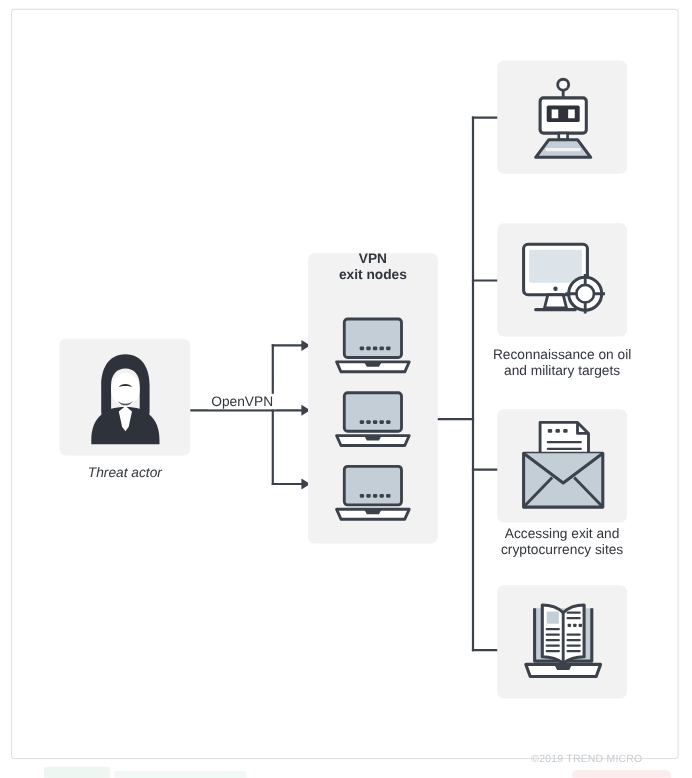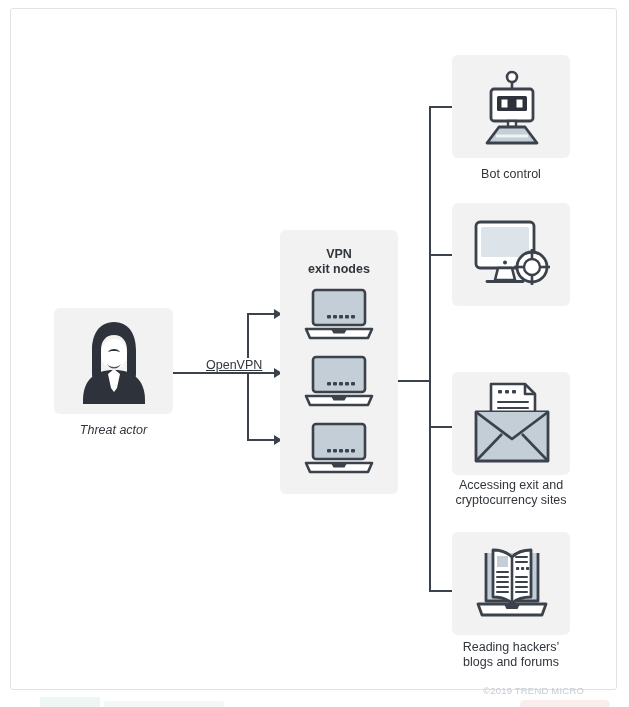--- a/index.html
+++ b/index.html
@@ -149,24 +149,24 @@
     <ellipse cx="34" cy="34" rx="13" ry="15" fill="#ffffff"></ellipse>
 
     <path d="M34 49 L28 54 L31 68 L34 72 L37 68 L40 54 Z" fill="#ffffff"></path>
 
     <path d="M28 32 C30 28 38 28 40 32 C38 30.5 30 30.5 28 32 Z" fill="#2e333b"></path>
 
     <path d="M27 44 C30 48 38 48 41 44 C38 50 30 50 27 44 Z" fill="#2e333b" opacity="0.85"></path>
   </svg>
   <div class="node-label" style="left:44px;top:423px;width:139px;font-style:italic;">Threat actor</div>
 
-  <div class="edge-label" style="left:203px;top:358px;text-decoration:underline;">OpenVPN</div>
+  <div class="edge-label" style="left:189px;top:358px;">OpenVPN</div>
 
   <div class="node-box" style="left:280px;top:230px;width:118px;height:264px;"></div>
-  <div class="node-label" style="left:280px;top:247px;width:118px;font-weight:bold;">VPN
+  <div class="node-label" style="left:280px;top:228px;width:118px;font-weight:bold;">VPN
 exit nodes</div>
 
   <svg class="icon-svg" style="left:300px;top:288px;width:78px;height:54px;" viewBox="0 0 78 54">
     <rect x="13" y="2" width="52" height="35" rx="3" fill="#c3ced6" stroke="#3b424b" stroke-width="2.6"></rect>
     <g fill="#3b424b">
       <rect x="27" y="27" width="4" height="3.4" rx="1"></rect>
       <rect x="33" y="27" width="4" height="3.4" rx="1"></rect>
       <rect x="39" y="27" width="4" height="3.4" rx="1"></rect>
       <rect x="45" y="27" width="4" height="3.4" rx="1"></rect>
       <rect x="51" y="27" width="4" height="3.4" rx="1"></rect>
@@ -211,39 +211,40 @@
 
     <rect x="20" y="30" width="30" height="15" rx="1.5" fill="#2e333b"></rect>
     <rect x="24.5" y="33.5" width="6" height="8" fill="#ffffff"></rect>
     <rect x="39.5" y="33.5" width="6" height="8" fill="#ffffff"></rect>
 
     <rect x="31" y="55" width="8" height="6" fill="#ffffff" stroke="#3b424b" stroke-width="2.4"></rect>
 
     <path d="M22 61 L48 61 L60 77 L10 77 Z" fill="#c3ced6" stroke="#3b424b" stroke-width="2.8" stroke-linejoin="round"></path>
     <line x1="19" y1="70" x2="51" y2="70" stroke="#ffffff" stroke-width="3" opacity="0.75"></line>
   </svg>
-  <div class="node-label" style="left:442px;top:167px;width:138px;">Bot control</div>
 
   <div class="node-box" style="left:452px;top:203px;width:118px;height:103px;"></div>
   <svg class="icon-svg" style="left:470px;top:218px;width:84px;height:74px;" viewBox="0 0 84 74">
 
     <rect x="6" y="4" width="58" height="46" rx="4" fill="#ffffff" stroke="#3b424b" stroke-width="2.8"></rect>
     <rect x="11" y="9" width="48" height="30" rx="1.5" fill="#dde4e9"></rect>
     <circle cx="35" cy="44.5" r="2" fill="#3b424b"></circle>
 
     <path d="M28 50 L25 62 L45 62 L42 50 Z" fill="#ffffff" stroke="#3b424b" stroke-width="2.6" stroke-linejoin="round"></path>
     <line x1="17" y1="63.5" x2="53" y2="63.5" stroke="#3b424b" stroke-width="2.8" stroke-linecap="round"></line>
 
     <circle cx="62" cy="49" r="15" fill="#ffffff" stroke="#3b424b" stroke-width="2.8"></circle>
     <circle cx="62" cy="49" r="8" fill="#ffffff" stroke="#3b424b" stroke-width="2.4"></circle>
     <line x1="62" y1="31" x2="62" y2="42" stroke="#3b424b" stroke-width="2.6"></line>
     <line x1="62" y1="56" x2="62" y2="67" stroke="#3b424b" stroke-width="2.6"></line>
     <line x1="44" y1="49" x2="55" y2="49" stroke="#3b424b" stroke-width="2.6"></line>
     <line x1="69" y1="49" x2="80" y2="49" stroke="#3b424b" stroke-width="2.6"></line>
   </svg>
+  <div class="node-label" style="left:437px;top:315px;width:148px;">Reconnaissance on oil
+and military targets</div>
 
   <div class="node-box" style="left:452px;top:372px;width:118px;height:103px;"></div>
   <svg class="icon-svg" style="left:470px;top:379px;width:84px;height:88px;" viewBox="0 0 84 88">
 
     <path d="M21 5 L55 5 L65 15 L65 55 L21 55 Z" fill="#ffffff" stroke="#3b424b" stroke-width="2.6" stroke-linejoin="round"></path>
     <path d="M55 5 L55 15 L65 15" fill="none" stroke="#3b424b" stroke-width="2.6" stroke-linejoin="round"></path>
     <g fill="#3b424b">
       <rect x="28" y="11" width="4" height="3.4" rx="1"></rect>
       <rect x="35" y="11" width="4" height="3.4" rx="1"></rect>
       <rect x="42" y="11" width="4" height="3.4" rx="1"></rect>
@@ -294,22 +295,20 @@
     <g stroke="#3b424b" stroke-width="2" stroke-linecap="round">
       <line x1="44" y1="34" x2="55" y2="34"></line>
       <line x1="44" y1="39" x2="55" y2="39"></line>
       <line x1="44" y1="44" x2="55" y2="44"></line>
       <line x1="44" y1="49" x2="55" y2="49"></line>
     </g>
 
     <path d="M6 61 L74 61 L70 72 L10 72 Z" fill="#ffffff" stroke="#3b424b" stroke-width="2.8" stroke-linejoin="round"></path>
     <path d="M32 61 L34.5 66 L45.5 66 L48 61 Z" fill="#3b424b"></path>
   </svg>
-  <div class="node-label" style="left:437px;top:640px;width:148px;">Reading hackers’
-blogs and forums</div>
 
   <div class="copyright" style="left:483px;top:685px;">©2019 TREND MICRO</div>
 
   <div class="page-bleed"></div>
   <div class="page-bleed2"></div>
   <div class="page-bleed3"></div>
 
 </div>
 
 </body></html>

